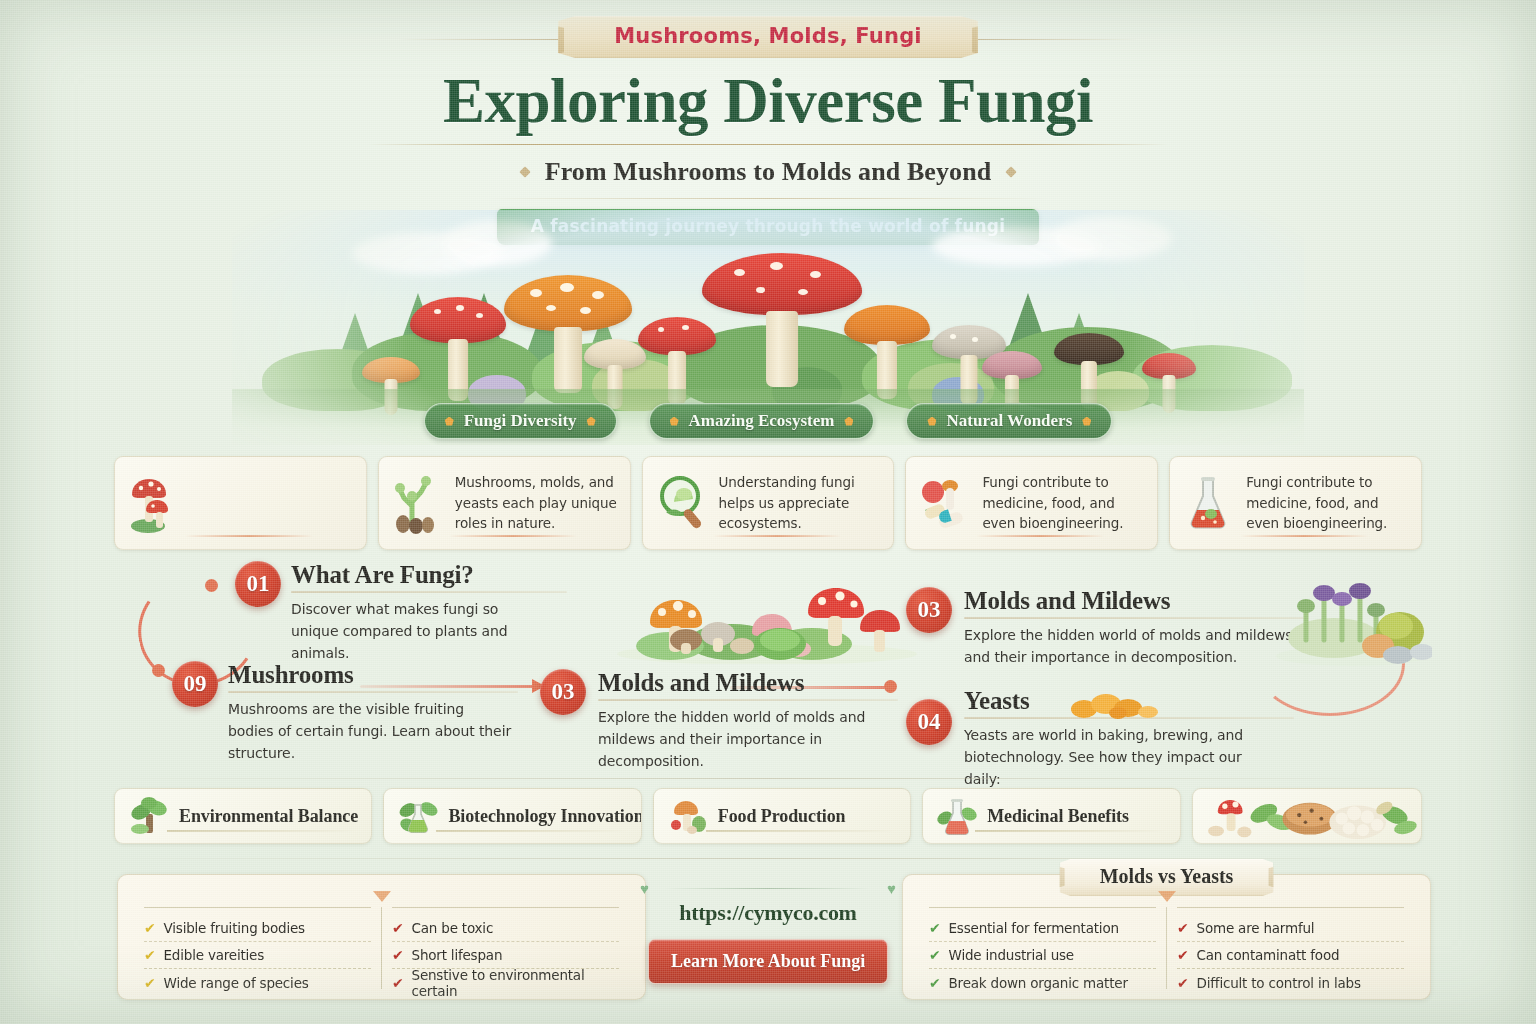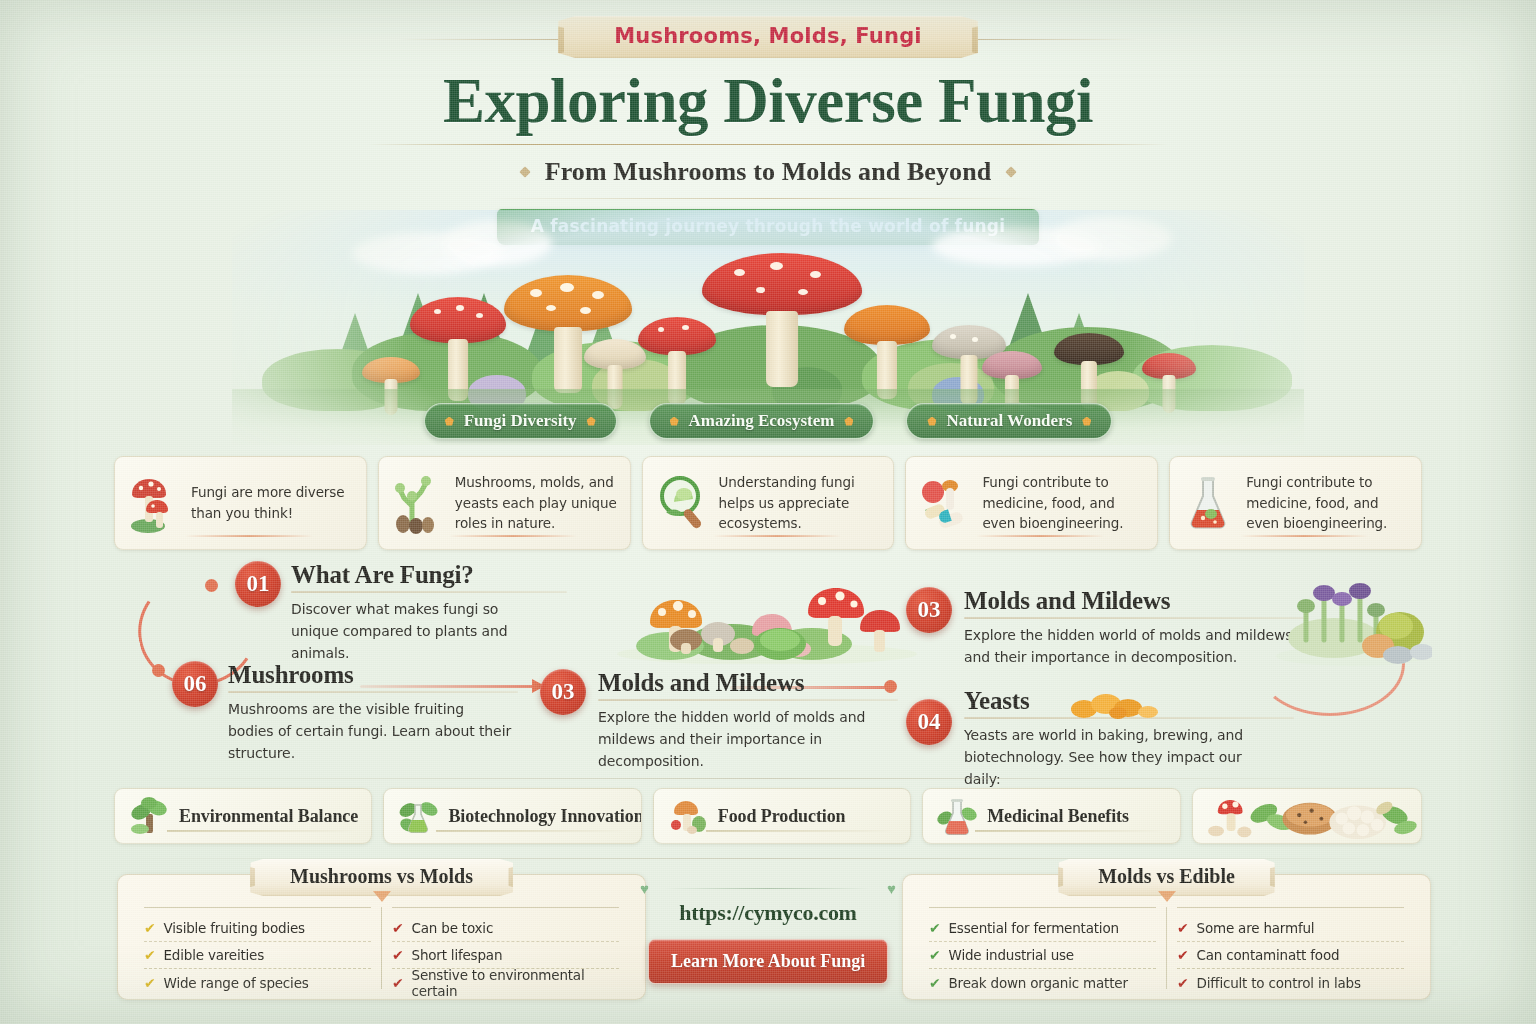--- a/index.html
+++ b/index.html
@@ -412,21 +412,20 @@
           <path d="M6 22c0-9 8-15 17-15s17 6 17 15c0 3-3 4-7 4H13c-4 0-7-1-7-4z" fill="#cf4233"></path>
           <rect x="19" y="24" width="8" height="26" rx="3" fill="#efe4c8"></rect>
           <path d="M20 38c0-6 5-10 11-10s11 4 11 10c0 2-2 3-5 3H25c-3 0-5-1-5-3z" fill="#d6412f"></path>
           <rect x="30" y="40" width="7" height="16" rx="3" fill="#efe4c8"></rect>
           <circle cx="15" cy="16" r="2.2" fill="#fff7e6"></circle>
             <circle cx="25" cy="12" r="2.6" fill="#fff7e6"></circle>
           <circle cx="33" cy="17" r="2" fill="#fff7e6"></circle>
             <circle cx="27" cy="34" r="1.8" fill="#fff7e6"></circle>
         </svg>
       </div>
-      <div class="ftext">Fungi are more diverse than you think!</div>
       <div class="uline"></div>
     </div>
 
     <div class="fact">
       <div class="ficon">
         <svg viewBox="0 0 56 62" width="56" height="62">
           <path d="M22 52V28M22 34l-8-8M22 30l9-10M14 26l-4-8M31 20l5-9" stroke="#8dc46a" stroke-width="5" fill="none" stroke-linecap="round"></path>
           <circle cx="10" cy="16" r="5" fill="#9fce7a"></circle>
             <circle cx="36" cy="9" r="5" fill="#9fce7a"></circle>
           <circle cx="22" cy="24" r="5" fill="#9fce7a"></circle>
@@ -507,21 +506,21 @@
       </div>
       <div style="margin-left:56px;">
         <div class="st-title">What Are Fungi?</div>
         <div class="st-rule" style="width:276px;"></div>
         <div class="st-desc" style="width:250px;">Discover what makes fungi so unique compared to plants and animals.</div>
       </div>
     </div>
 
     <div class="step" style="left:172px;top:105px;width:350px;">
       <div class="badge" style="left:0;top:0;">
-        <span>06</span>
+        <span>09</span>
       </div>
       <div style="margin-left:56px;">
         <div class="st-title">Mushrooms</div>
         <div class="st-rule" style="width:290px;"></div>
         <div class="st-desc" style="width:285px;">Mushrooms are the visible fruiting bodies of certain fungi. Learn about their structure.</div>
       </div>
     </div>
 
     <div class="step" style="left:540px;top:113px;width:360px;">
       <div class="badge" style="left:0;top:0;">
@@ -701,21 +700,20 @@
           <ellipse cx="240" cy="40" rx="13" ry="7" fill="#86c267" transform="rotate(-14 240 40)"></ellipse>
           <ellipse cx="216" cy="18" rx="10" ry="6" fill="#d9cf9c" transform="rotate(-30 216 18)"></ellipse>
         </svg>
       </div>
     </div>
   </div>
 
   <div class="divline" style="top:858px;"></div>
 
   <div class="cmp left">
-    <div class="cmp-banner">Mushrooms vs Molds</div>
     <div class="cmp-notch"></div>
     <div class="cmp-body">
       <div class="cmp-col">
         <div class="cmp-top"></div>
         <div class="cmp-item">
           <span class="tick gold">✔</span>
           <span>Visible fruiting bodies</span>
         </div>
         <div class="cmp-item">
           <span class="tick gold">✔</span>
@@ -738,21 +736,21 @@
         </div>
         <div class="cmp-item">
           <span class="tick red">✔</span>
           <span>Senstive to environmental certain</span>
         </div>
       </div>
     </div>
   </div>
 
   <div class="cmp right">
-    <div class="cmp-banner">Molds vs Edible</div>
+    <div class="cmp-banner">Molds vs Yeasts</div>
     <div class="cmp-notch"></div>
     <div class="cmp-body">
       <div class="cmp-col">
         <div class="cmp-top"></div>
         <div class="cmp-item">
           <span class="tick green">✔</span>
           <span>Essential for fermentation</span>
         </div>
         <div class="cmp-item">
           <span class="tick green">✔</span>

